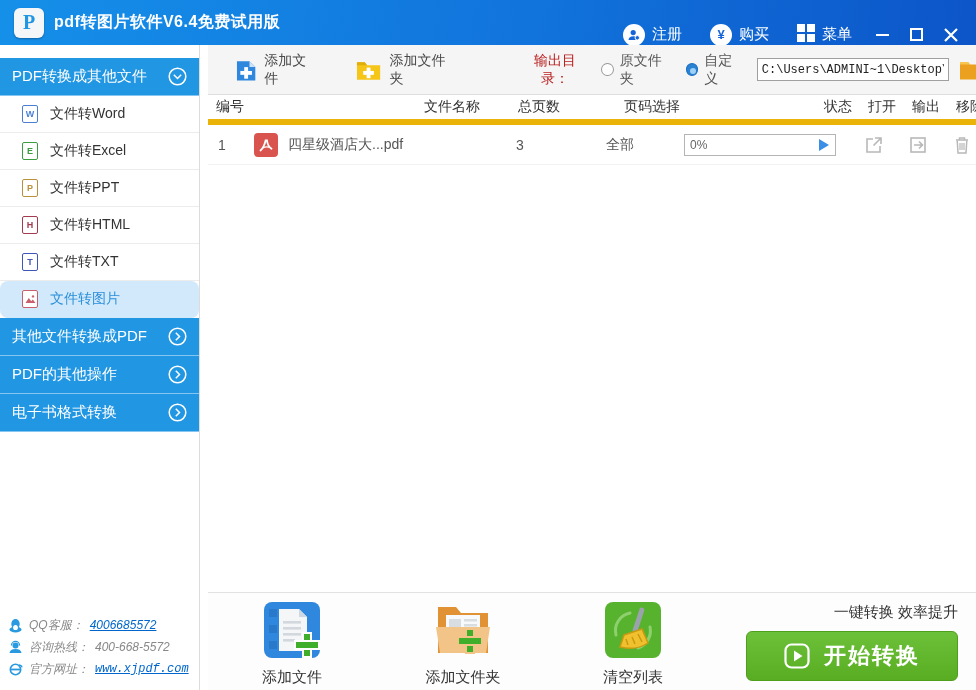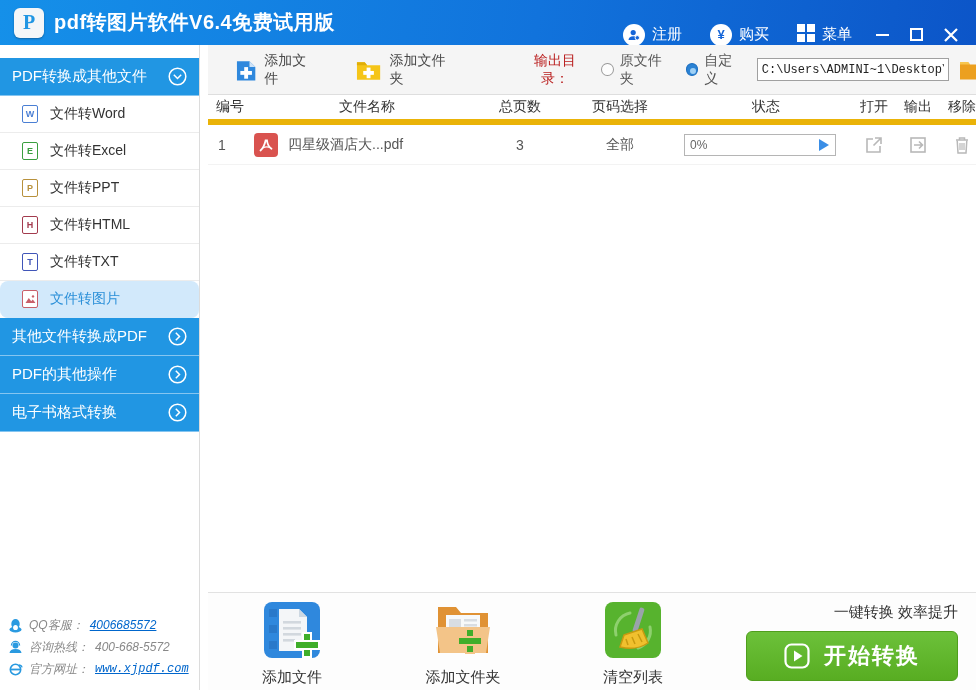--- a/index.html
+++ b/index.html
@@ -7,21 +7,21 @@
     font-family:"Liberation Sans","DejaVu Sans",sans-serif; background:#fff; }
   .app { position:relative; width:976px; height:690px; }
 
   
   .titlebar { position:absolute; left:0; top:0; width:976px; height:45px;
     background:linear-gradient(100deg,#1590e9 0%,#1173dc 55%,#0c55c8 100%);
     display:flex; align-items:center; color:#fff; }
   .logo { width:30px; height:30px; margin-left:14px; background:#f4f6f8; border-radius:6px;
     display:flex; align-items:center; justify-content:center; box-shadow:0 1px 2px rgba(0,0,0,.3); }
   .logo span { color:#2196e3; font-size:20px; font-weight:bold; font-family:"Liberation Serif",serif; }
-  .title-text { margin-left:10px; font-size:20px; font-weight:600; letter-spacing:.5px; }
+  .title-text { margin-left:10px; font-size:16px; font-weight:600; letter-spacing:.5px; }
   .tb-right { margin-left:auto; display:flex; align-items:center; gap:0;margin-top:24px; }
   .tb-item { display:flex; align-items:center; gap:7px; font-size:15px; cursor:pointer; padding:0 14px; height:45px; }
   .tb-circle { width:22px; height:22px; border-radius:50%; background:#fff; display:flex; align-items:center; justify-content:center; }
   .win-btn { width:34px; height:45px; display:flex; align-items:center; justify-content:center; cursor:pointer; }
 
   
   .sidebar { position:absolute; left:0; top:45px; width:200px; height:645px;
     background:#fff; border-right:1px solid #dcdcdc; padding-top:13px; }
   .group-header { height:38px; background:#2196e3; color:#fff; font-size:15px;
     display:flex; align-items:center; padding:16px 12px; cursor:pointer;
@@ -53,21 +53,21 @@
   .radio { width:13px; height:13px; border-radius:50%; border:1px solid #9a9a9a; background:#fdfdfd; position:relative; }
   .radio.on { border-color:#1d6fc0; background:#2a82d4; }
   .radio.on::after { content:""; position:absolute; left:3.5px; top:3.5px; width:6px; height:6px;
     border-radius:50%; background:#9fd0f5; }
   .path-input { margin-left:12px; width:198px; height:23px; border:1px solid #a0a0a0; background:#fff;
     font-family:"Liberation Mono","DejaVu Sans Mono",monospace; font-size:12px; padding:0 4px; color:#222; }
   .browse-btn { margin-left:10px; cursor:pointer; display:flex; align-items:center; }
 
   .thead { height:30px; display:grid; grid-template-columns:46px 226px 80px 120px 172px 44px 44px 44px;
     align-items:center; font-size:14px; color:#333; border-bottom:6px solid #eab308; background:#fff; }
-  .thead div { text-align:center; }
+  .thead div { text-align:right; }
   .thead div:first-child { text-align:left; padding-left:8px; }
 
   .trow { height:40px; display:grid; grid-template-columns:46px 226px 80px 120px 172px 44px 44px 44px;
     align-items:center; font-size:14px; color:#555; border-bottom:1px solid #f3f3f3; background:#fff; }
   .cell-no { padding-left:10px; }
   .cell-name { display:flex; align-items:center; gap:10px; }
   .pdf-ico { width:24px; height:24px; background:#d9534f; border-radius:4px;
     display:flex; align-items:center; justify-content:center; flex:none; }
   .center { text-align:center; }
   .progress-wrap { margin-left:4px; width:152px; height:22px; border:1px solid #b5b5b5; background:#fff;

